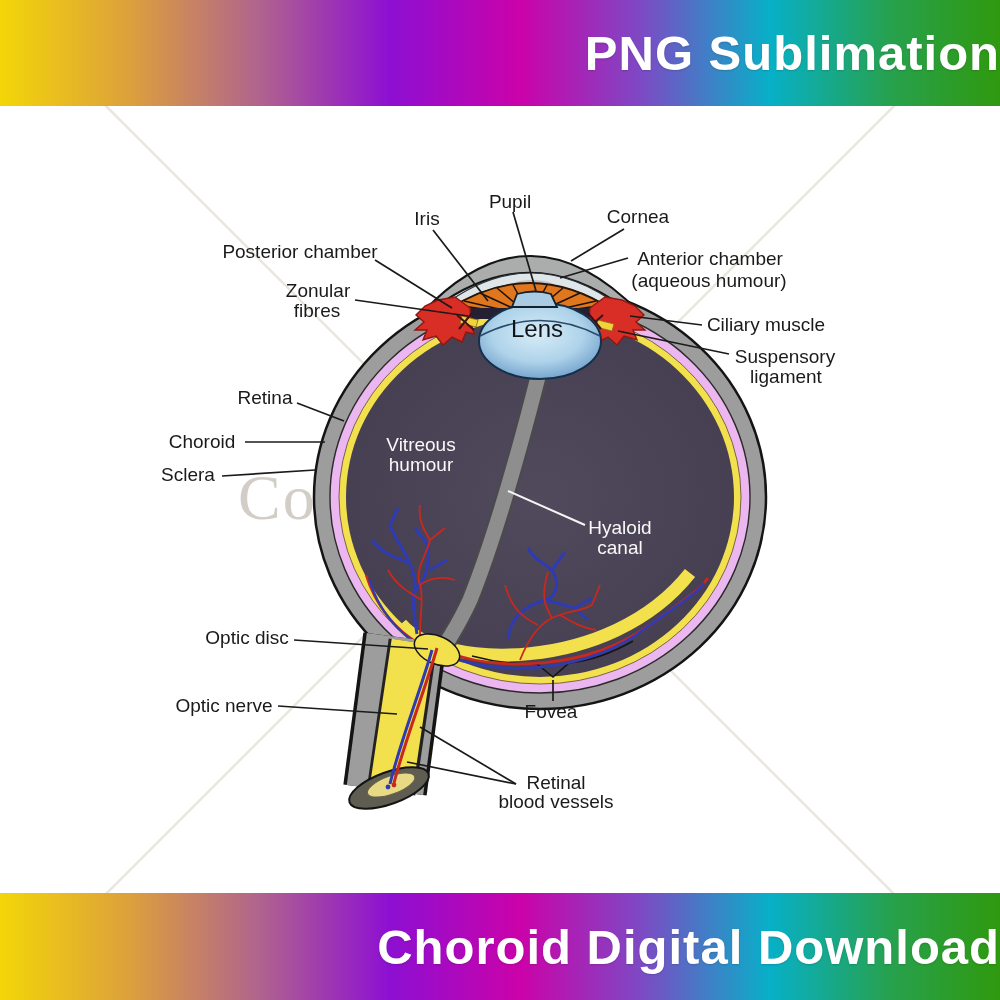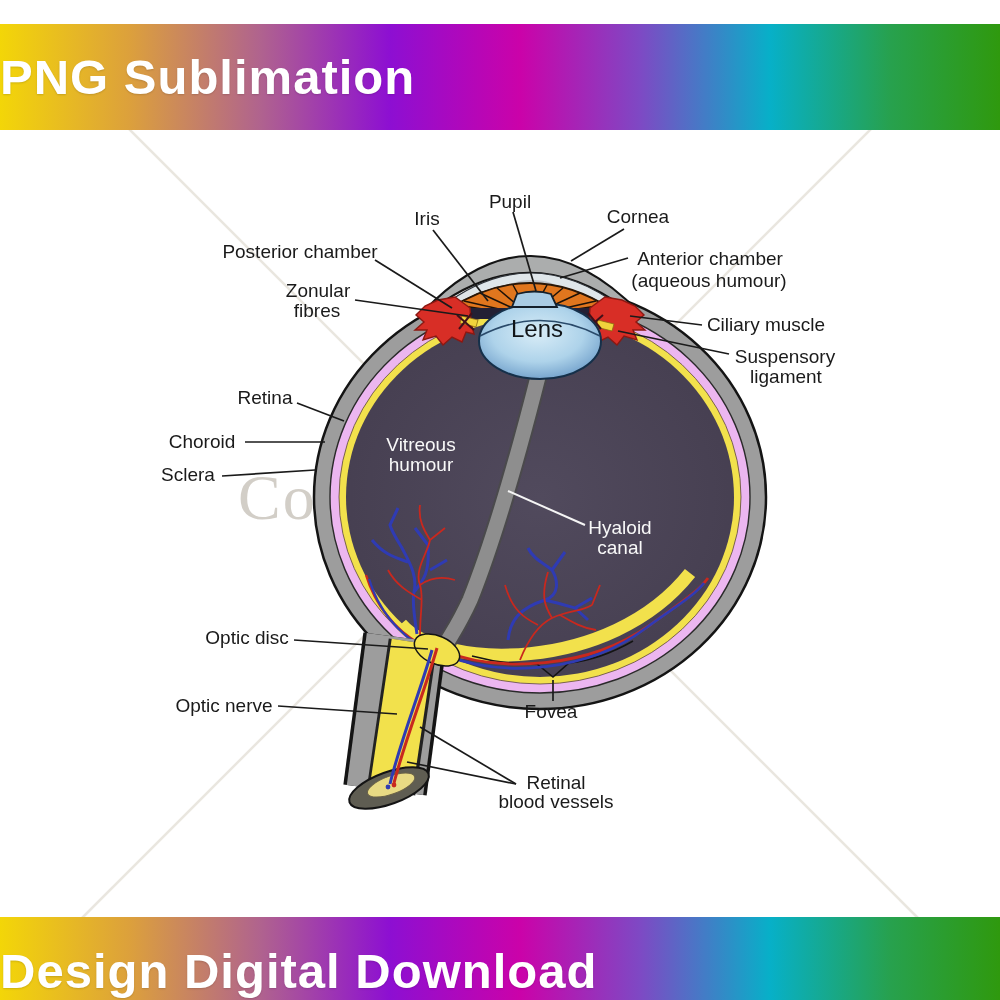--- a/index.html
+++ b/index.html
@@ -1,21 +1,21 @@
 <!DOCTYPE html>
 <html><head>
 <meta charset="utf-8">
 <style>
   html,body{margin:0;padding:0;background:#fff;}
   #stage{position:relative;width:1000px;height:1000px;overflow:hidden;background:#ffffff;
          font-family:"Liberation Sans",sans-serif;}
-  .banner{position:absolute;left:0;width:1000px;display:flex;align-items:center;justify-content:flex-start;
+  .banner{position:absolute;left:0;width:1000px;display:flex;align-items:center;justify-content:flex-end;
           background:linear-gradient(90deg,#f3d608 0%,#dca03c 13%,#b0638e 26%,#8d0fd2 39%,
                      #cb02a9 52%,#7e49c4 64%,#07b0c8 77%,#27a14e 89%,#2f990e 100%);
-          z-index:5;margin-top:24px;}
+          z-index:5;}
   .banner.top{top:0;height:106px;}
   .banner.bottom{top:893px;height:107px;}
   .banner span{color:#ffffff;font-weight:bold;font-size:49px;letter-spacing:1px;
                text-shadow:0 1px 2px rgba(0,0,0,0.15);}
   svg{position:absolute;top:0;left:0;z-index:1;}
   .lbl{font:19px "Liberation Sans",sans-serif;fill:#1a1a1a;}
   .lbl-w{font:19px "Liberation Sans",sans-serif;fill:#f8f8f8;}
   .lens-lbl{font:24px "Liberation Sans",sans-serif;fill:#101418;}
   .wm-text{font:64px "Liberation Serif",serif;fill:#a79e91;opacity:.5;letter-spacing:2px;}
   .ptr{stroke:#1a1a1a;stroke-width:1.7;fill:none;}
@@ -164,16 +164,16 @@
       <text class="lens-lbl" x="537" y="337" text-anchor="middle">Lens</text>
       <text class="lbl" x="247" y="644" text-anchor="middle">Optic disc</text>
       <text class="lbl" x="224" y="712" text-anchor="middle">Optic nerve</text>
       <text class="lbl" x="551" y="718" text-anchor="middle">Fovea</text>
       <text class="lbl" x="556" y="789" text-anchor="middle">Retinal</text>
       <text class="lbl" x="556" y="808" text-anchor="middle">blood vessels</text>
     </g>
   </svg>
 
   <div class="banner bottom">
-    <span>Design Digital Download</span>
+    <span>Choroid Digital Download</span>
   </div>
 
 </div>
 
 </body></html>

